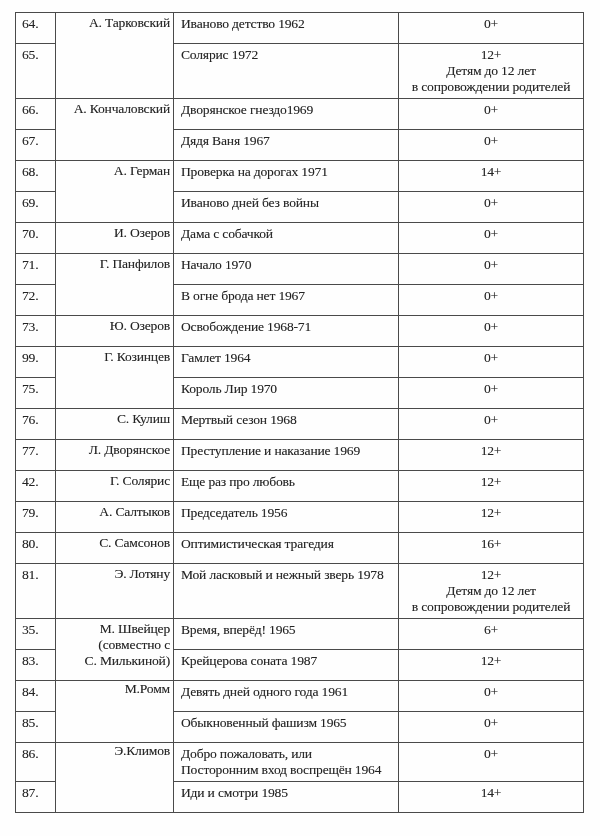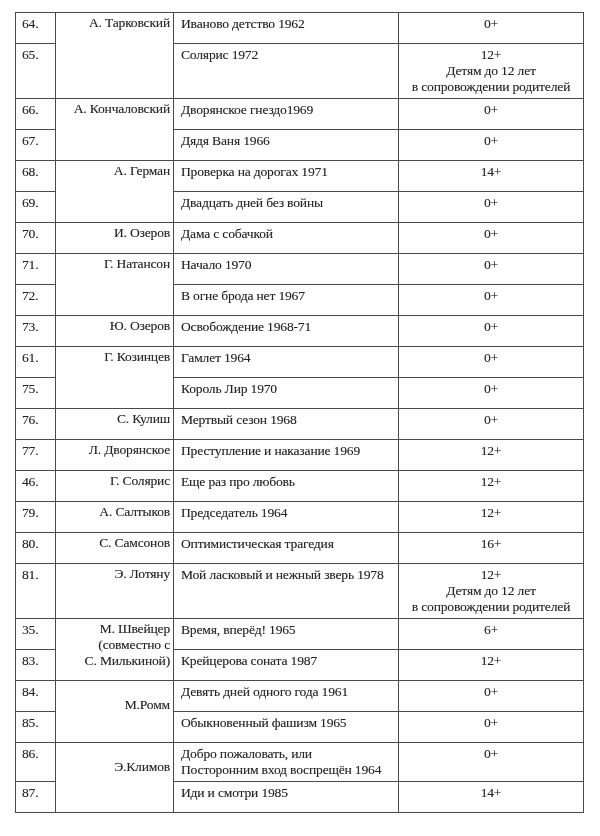--- a/index.html
+++ b/index.html
@@ -34,21 +34,21 @@
     line-height: 16px;
     letter-spacing: -0.15px;
     color: var(--text, #242424);
     vertical-align: top;
     white-space: pre-line;
     overflow: hidden;
     text-shadow: 0.2px 0.2px 0.4px rgba(50,50,50,0.35);
   }
   td.c-num  { padding: 3px 2px 3px 6px; }
   td.c-dir  { text-align: right; vertical-align: middle; padding: 2px 3px; }
-  td.c-dir.v-top { vertical-align: top; padding-top: 16px; }
+  td.c-dir.v-top { vertical-align: top; padding-top: 0; }
   td.c-film { padding: 3px 1px 3px 7px; }
   td.c-rate { text-align: center; padding: 3px 2px; }
 </style>
 </head>
 <body>
 
 <div class="page">
   <table class="films">
     <colgroup>
       <col style="width:40px">
@@ -71,59 +71,59 @@
 в сопровождении родителей</td>
         </tr>
         <tr>
           <td class="c-num">66.</td>
           <td class="c-dir" rowspan="2">А. Кончаловский</td>
           <td class="c-film">Дворянское гнездо1969</td>
           <td class="c-rate">0+</td>
         </tr>
         <tr>
           <td class="c-num">67.</td>
-          <td class="c-film">Дядя Ваня 1966</td>
+          <td class="c-film">Дядя Ваня 1967</td>
           <td class="c-rate">0+</td>
         </tr>
         <tr>
           <td class="c-num">68.</td>
           <td class="c-dir" rowspan="2">А. Герман</td>
           <td class="c-film">Проверка на дорогах 1971</td>
           <td class="c-rate">14+</td>
         </tr>
         <tr>
           <td class="c-num">69.</td>
-          <td class="c-film">Двадцать дней без войны</td>
+          <td class="c-film">Иваново дней без войны</td>
           <td class="c-rate">0+</td>
         </tr>
         <tr>
           <td class="c-num">70.</td>
           <td class="c-dir" rowspan="1">И. Озеров</td>
           <td class="c-film">Дама с собачкой</td>
           <td class="c-rate">0+</td>
         </tr>
         <tr>
           <td class="c-num">71.</td>
-          <td class="c-dir" rowspan="2">Г. Натансон</td>
+          <td class="c-dir" rowspan="2">Г. Панфилов</td>
           <td class="c-film">Начало 1970</td>
           <td class="c-rate">0+</td>
         </tr>
         <tr>
           <td class="c-num">72.</td>
           <td class="c-film">В огне брода нет 1967</td>
           <td class="c-rate">0+</td>
         </tr>
         <tr>
           <td class="c-num">73.</td>
           <td class="c-dir" rowspan="1">Ю. Озеров</td>
           <td class="c-film">Освобождение 1968-71</td>
           <td class="c-rate">0+</td>
         </tr>
         <tr>
-          <td class="c-num">61.</td>
+          <td class="c-num">99.</td>
           <td class="c-dir" rowspan="2">Г. Козинцев</td>
           <td class="c-film">Гамлет 1964</td>
           <td class="c-rate">0+</td>
         </tr>
         <tr>
           <td class="c-num">75.</td>
           <td class="c-film">Король Лир 1970</td>
           <td class="c-rate">0+</td>
         </tr>
         <tr>
@@ -132,29 +132,29 @@
           <td class="c-film">Мертвый сезон 1968</td>
           <td class="c-rate">0+</td>
         </tr>
         <tr>
           <td class="c-num">77.</td>
           <td class="c-dir" rowspan="1">Л. Дворянское</td>
           <td class="c-film">Преступление и наказание 1969</td>
           <td class="c-rate">12+</td>
         </tr>
         <tr>
-          <td class="c-num">46.</td>
+          <td class="c-num">42.</td>
           <td class="c-dir" rowspan="1">Г. Солярис</td>
           <td class="c-film">Еще раз про любовь</td>
           <td class="c-rate">12+</td>
         </tr>
         <tr>
           <td class="c-num">79.</td>
           <td class="c-dir" rowspan="1">А. Салтыков</td>
-          <td class="c-film">Председатель 1964</td>
+          <td class="c-film">Председатель 1956</td>
           <td class="c-rate">12+</td>
         </tr>
         <tr>
           <td class="c-num">80.</td>
           <td class="c-dir" rowspan="1">С. Самсонов</td>
           <td class="c-film">Оптимистическая трагедия</td>
           <td class="c-rate">16+</td>
         </tr>
         <tr>
           <td class="c-num">81.</td>

